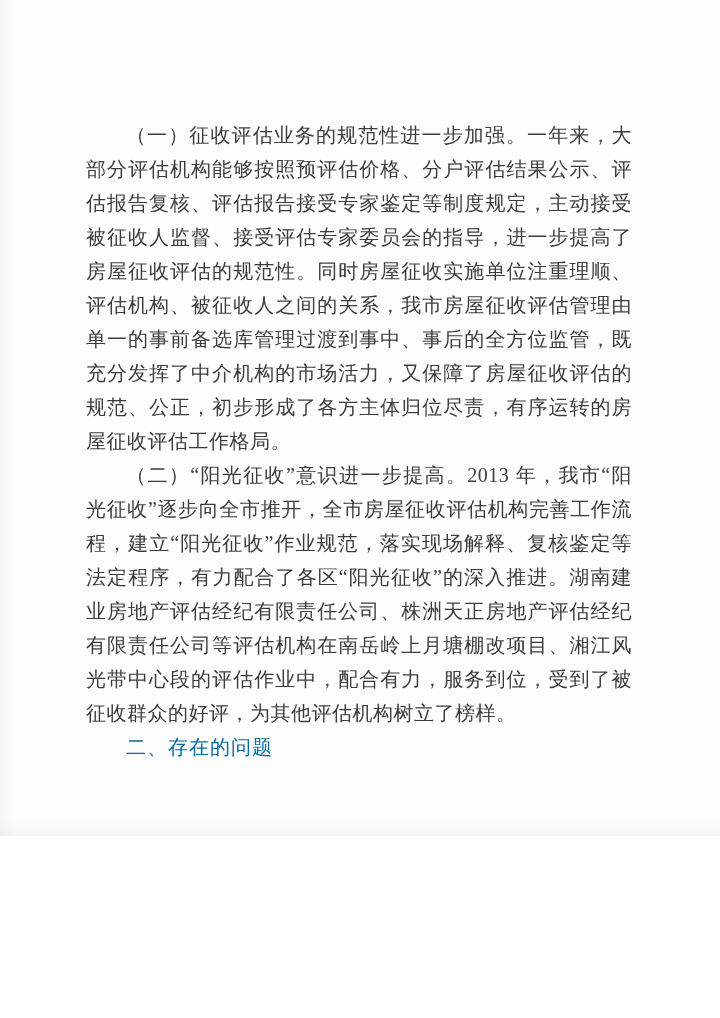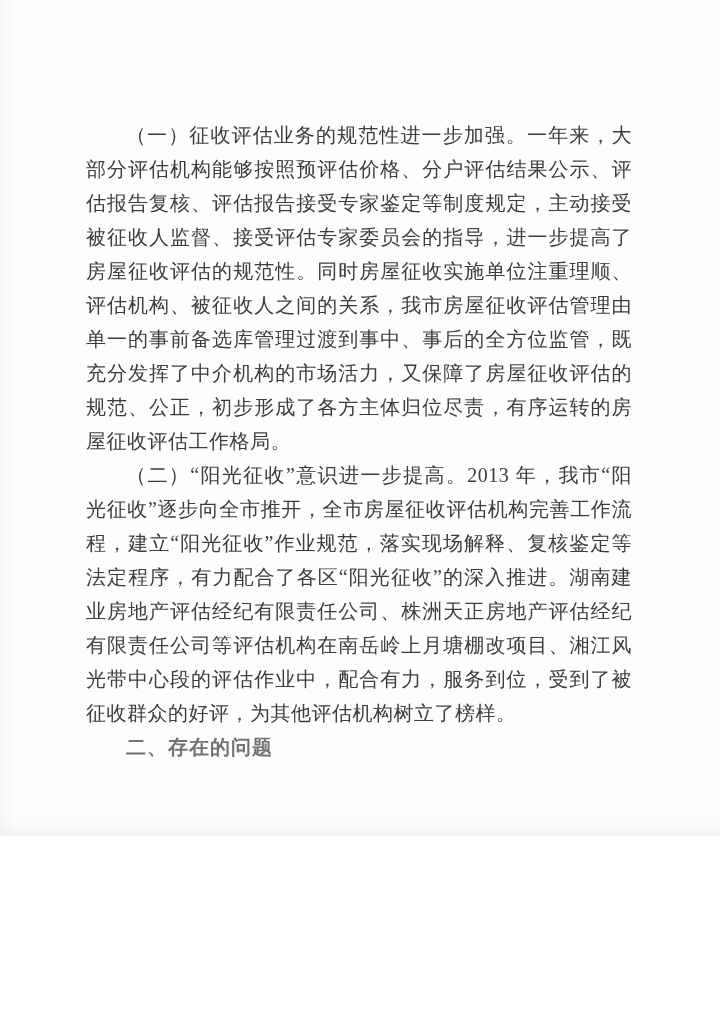--- a/index.html
+++ b/index.html
@@ -45,22 +45,22 @@
     text-align: justify;
     text-justify: inter-ideograph;
   }
   .content p {
     margin: 0;
     padding: 0;
     text-indent: 2em;
   }
   .section-heading {
     font-family: "Liberation Sans", sans-serif;
-    font-weight: bold;
-    color: #737373;
+    font-weight: normal;
+    color: #0369a1;
     letter-spacing: 1px;
   }
   .bold-lead {
     font-weight: bold;
     color: #343436;
   }
   .page-number {
     position: absolute;
     left: 94px;
     top: 934px;

